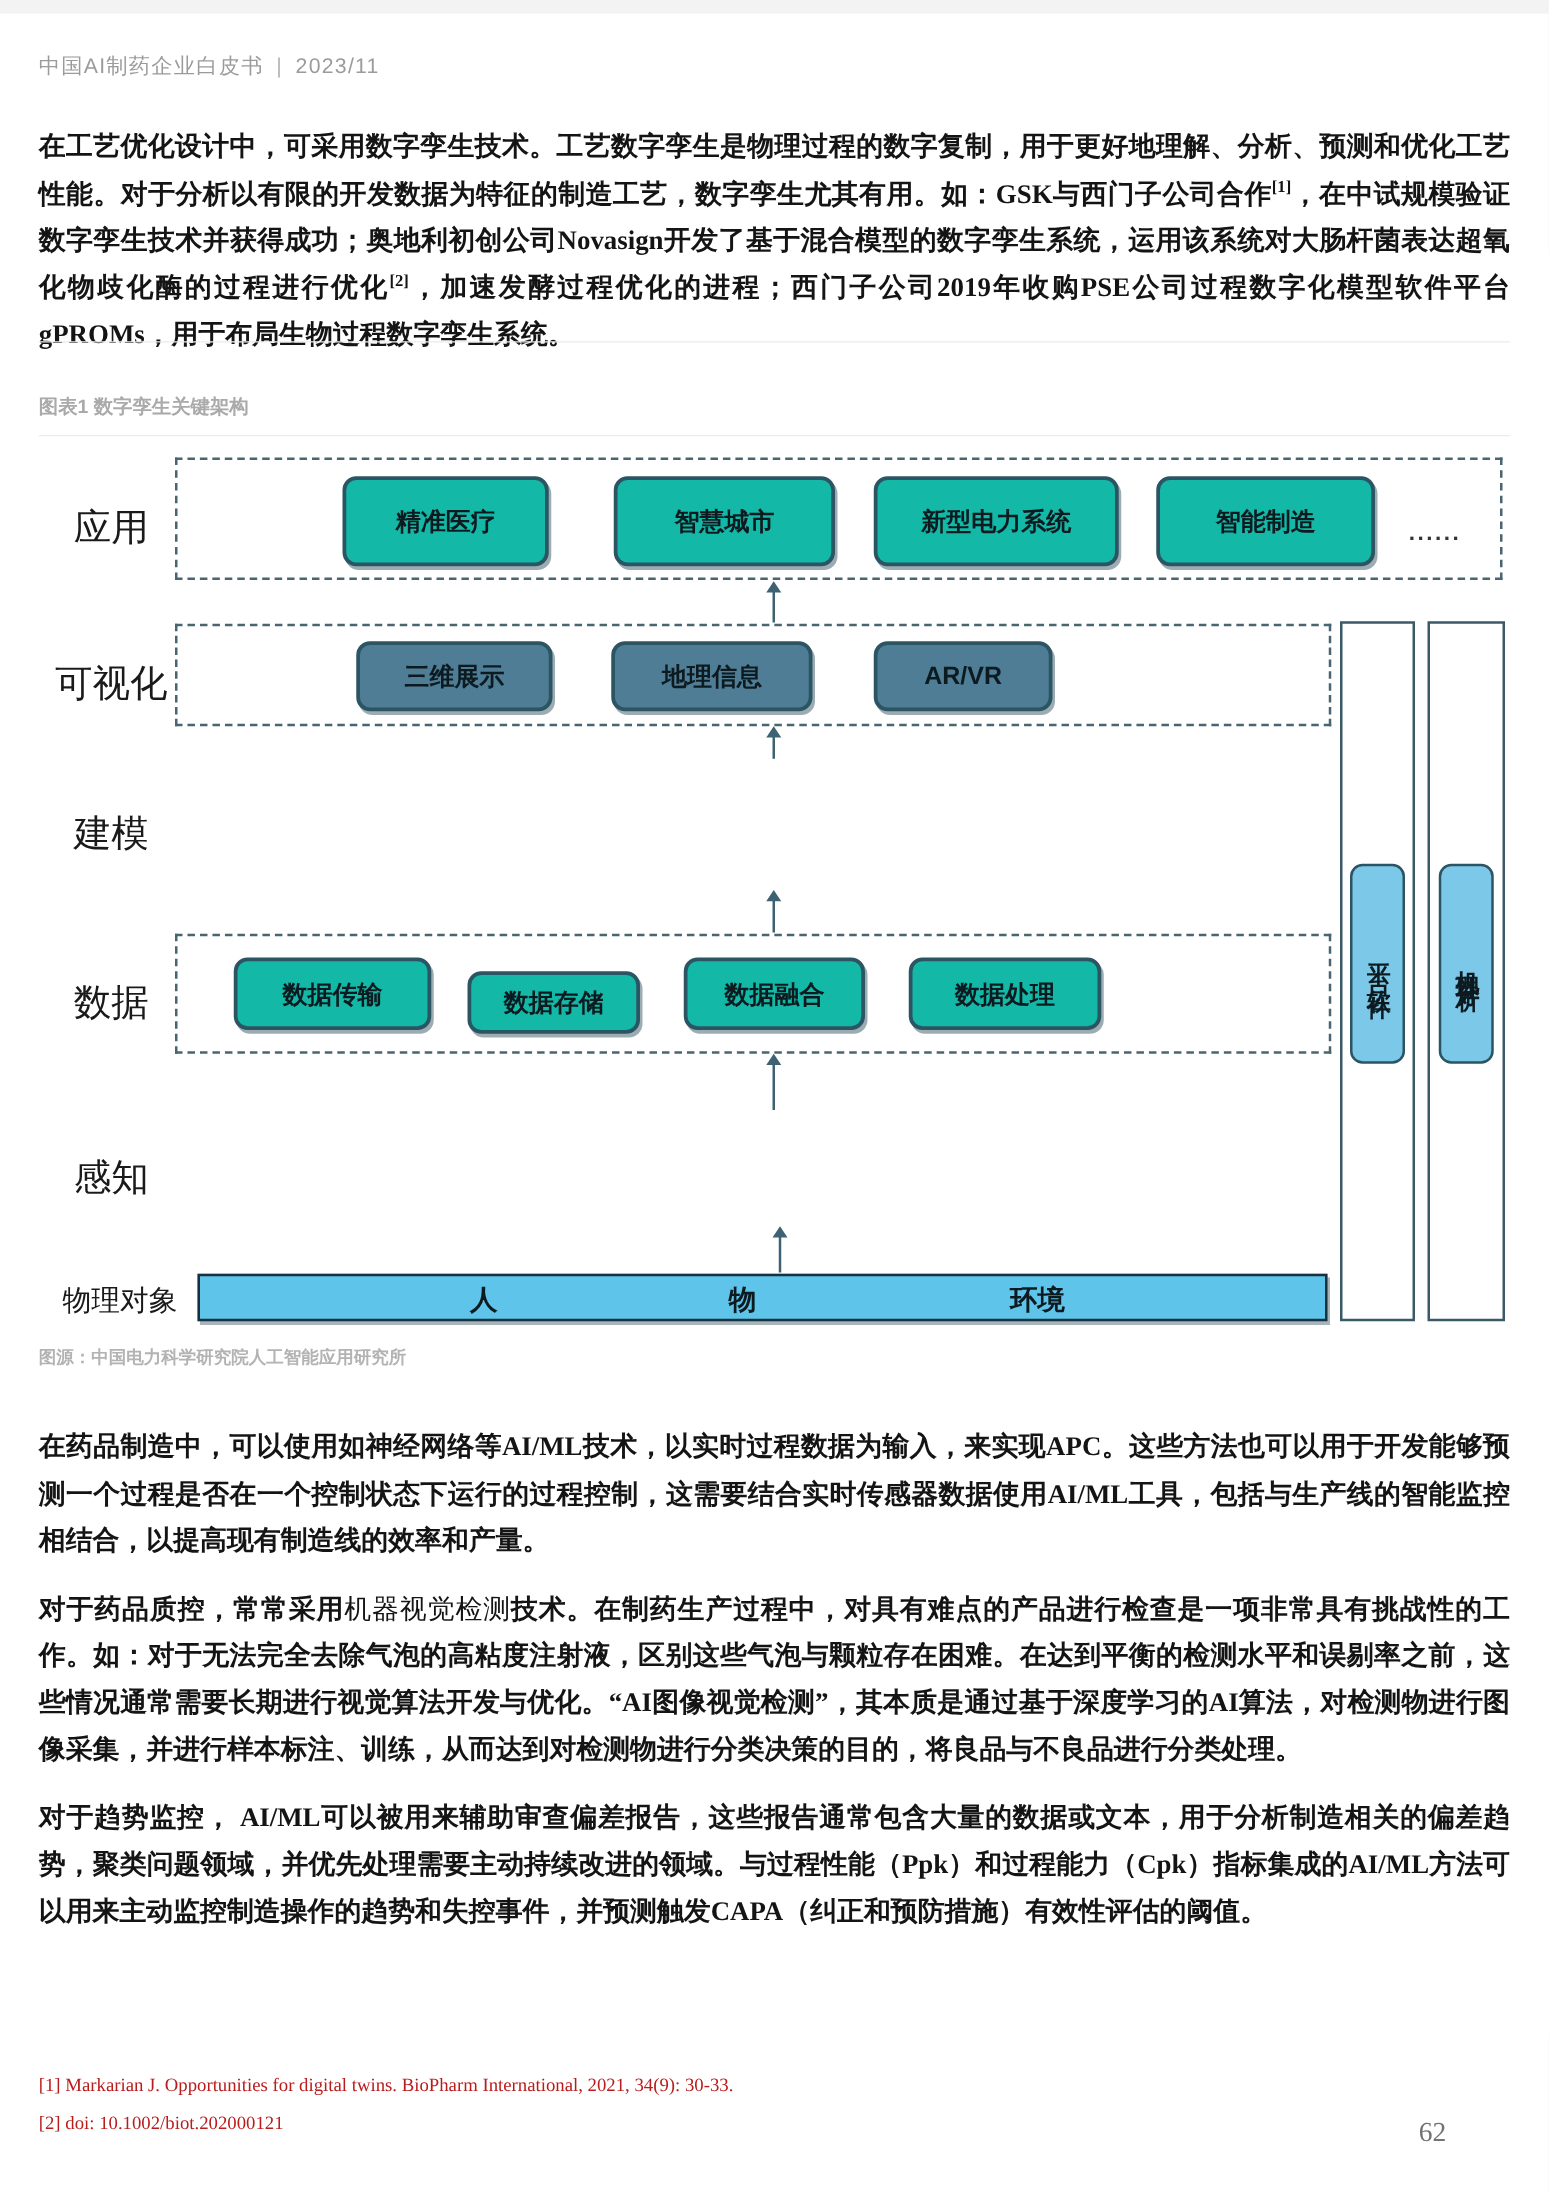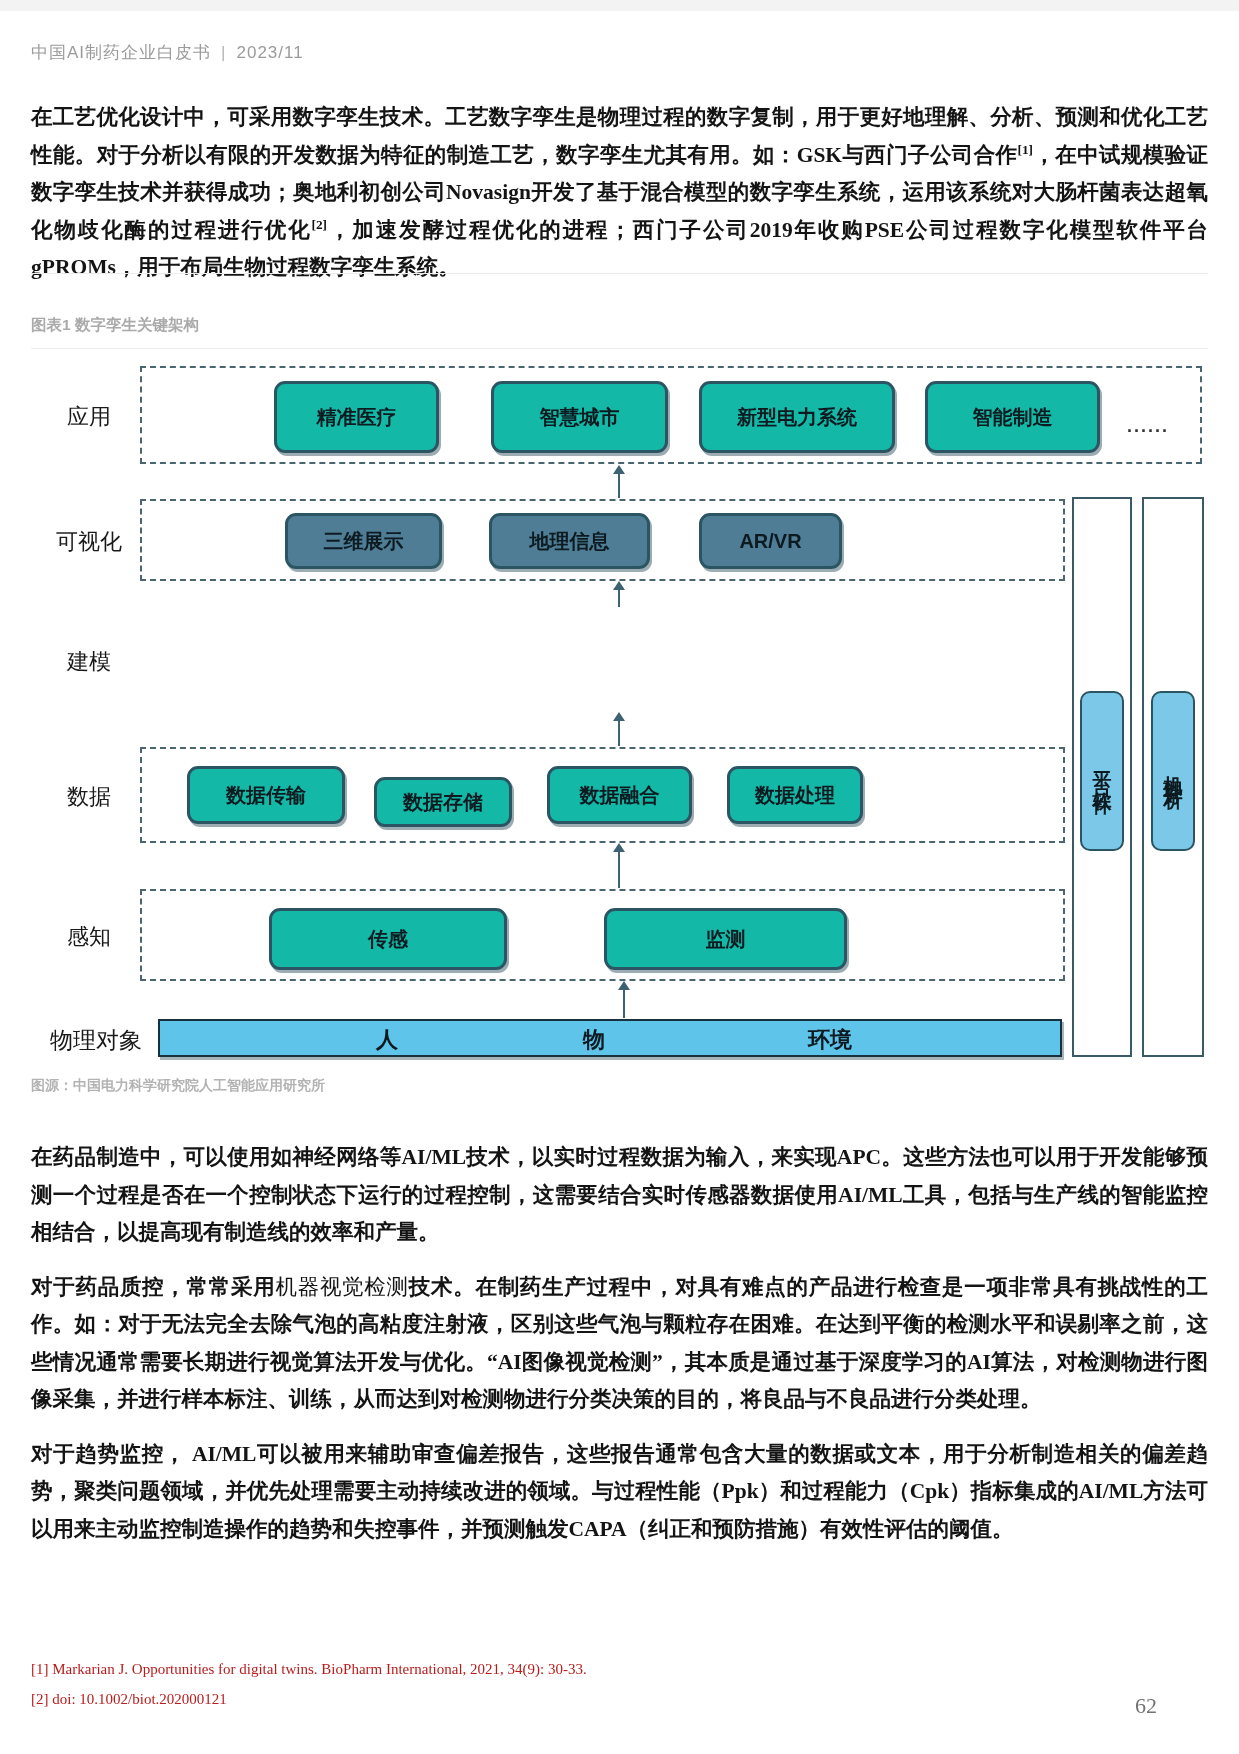--- a/index.html
+++ b/index.html
@@ -22,21 +22,21 @@
 
   
   .capband{position:absolute;top:262px;left:31px;width:1177px;height:76px;box-sizing:border-box;
            border-top:1px solid #ececec;border-bottom:1px solid #ececec;
            display:flex;align-items:flex-end;padding-bottom:12px;}
   .capband .cap{font-family:"Liberation Sans","DejaVu Sans",sans-serif;font-size:15.5px;color:#aaaaaa;font-weight:600;}
 
   
   .diagram{position:absolute;top:355px;left:30px;width:1180px;height:700px;
            font-family:"Liberation Sans","DejaVu Sans",sans-serif;}
-  .dlabel{position:absolute;left:0;width:118px;text-align:center;font-size:22px;color:#1a1a1a;}
+  .dlabel{position:absolute;left:0;width:118px;text-align:center;font-size:30px;color:#1a1a1a;}
   .dlabel.wide{width:132px;font-size:23px;}
   .drow{position:absolute;border:2px dashed #49656f;box-sizing:border-box;background:#fff;}
   .dbox{position:absolute;box-sizing:border-box;border:3px solid #2c5564;border-radius:11px;
         display:flex;align-items:center;justify-content:center;font-size:20px;font-weight:600;
         color:#0d1b21;box-shadow:2px 3px 0 rgba(35,70,85,.45);}
   .dbox.light{background:#14b8a6;}
   .dbox.dark{background:#4e7d95;}
   .dots{position:absolute;font-size:18px;letter-spacing:2px;color:#333;font-weight:700;}
   .up-arrow{position:absolute;width:2px;background:#3f6273;}
   .up-arrow::before{content:"";position:absolute;top:-2px;left:-5px;width:0;height:0;
@@ -115,33 +115,25 @@
     <div class="drow" style="left:110px;top:381px;width:925px;height:96px">
       <div class="dbox light" style="left:45px;top:17px;width:158px;height:58px">
           <span>数据传输</span>
         </div>
       <div class="dbox light" style="left:232px;top:28px;width:138px;height:50px">
           <span>数据存储</span>
         </div>
       <div class="dbox light" style="left:405px;top:17px;width:145px;height:58px">
           <span>数据融合</span>
         </div>
-      <div class="dbox light" style="left:585px;top:17px;width:136px;height:58px">
+      <div class="dbox light" style="left:585px;top:17px;width:154px;height:58px">
           <span>数据处理</span>
         </div>
     </div>
 
-    <div class="drow" style="left:110px;top:523px;width:925px;height:92px">
-      <div class="dbox light" style="left:127px;top:17px;width:238px;height:62px">
-          <span>传感</span>
-        </div>
-      <div class="dbox light" style="left:462px;top:17px;width:243px;height:62px">
-          <span>监测</span>
-        </div>
-    </div>
 
     <div class="pobar">
       <span style="left:24%">人</span>
       <span style="left:47%">物</span>
       <span style="left:72%">环境</span>
     </div>
 
     <div class="up-arrow" style="left:588px;top:101px;height:31px"></div>
     <div class="up-arrow" style="left:588px;top:217px;height:24px"></div>
     <div class="up-arrow" style="left:588px;top:348px;height:32px"></div>

